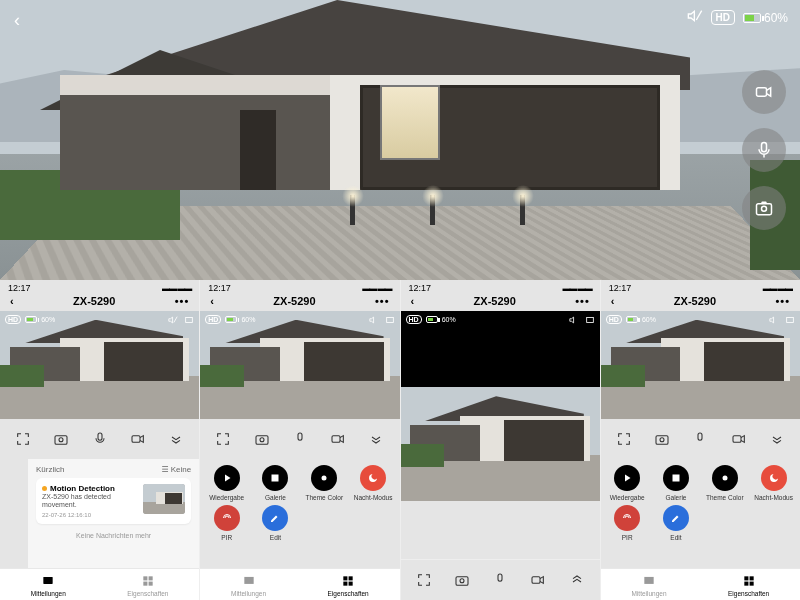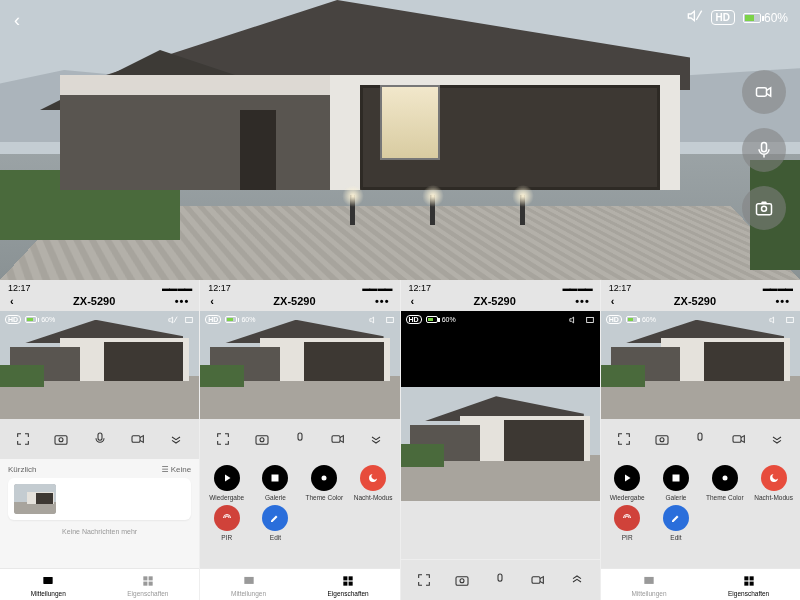--- a/index.html
+++ b/index.html
@@ -60,21 +60,21 @@
   .mini-wall{position:absolute;left:30%;bottom:35%;width:65%;height:40%;background:#e5e2dc;}
   .mini-dark{position:absolute;left:5%;bottom:35%;width:35%;height:32%;background:#595550;}
   .mini-gar{position:absolute;right:8%;bottom:35%;width:40%;height:36%;background:#3d3833;}
   .mini-roof{position:absolute;left:12%;bottom:70%;width:80%;height:22%;background:#474340;clip-path:polygon(0 100%,45% 0,100% 70%,100% 100%);}
   .mini-grass{position:absolute;left:0;bottom:30%;width:22%;height:20%;background:#4a6a3c;}
 
   .iconrow { display:flex; justify-content:space-around; align-items:center; padding:8px 4px; }
   .iconrow svg { width:16px; height:16px; stroke:#333; fill:none; stroke-width:1.6;}
   .ico-btn { display:flex; align-items:center; justify-content:center; width:24px; height:24px;}
 
-  .panel { flex:1; background:#f6f6f6; padding:6px 8px; font-size:8px; overflow:hidden;}
+  .panel { flex:1; background:#f6f6f6; padding:6px 8px; font-size:8px; overflow:hidden;margin-left:28px;}
   .panel-head { display:flex; justify-content:space-between; color:#666; margin-bottom:4px;}
   .card { background:#fff; border-radius:6px; padding:6px; display:flex; gap:6px; box-shadow:0 1px 2px rgba(0,0,0,.06);}
   .card .txt{flex:1;}
   .card .dot{width:5px;height:5px;border-radius:50%;background:#f5a623;display:inline-block;margin-right:3px;vertical-align:middle;}
   .card h5{font-size:8px;font-weight:600;}
   .card p{font-size:7px;color:#555;line-height:1.2;}
   .card .ts{font-size:6px;color:#999;margin-top:2px;}
   .card .th{width:42px;height:30px;background:#aaa;border-radius:3px;overflow:hidden;position:relative;}
   .nomore{text-align:center;color:#999;font-size:7px;margin-top:8px;}
 
@@ -225,20 +225,25 @@
             <path d="M6 9l6 4 6-4M6 14l6 4 6-4"></path>
           </svg>
         </span>
     </div>
     <div class="panel">
       <div class="panel-head">
           <span>Kürzlich</span>
           <span>☰ <span>Keine</span></span>
         </div>
       <div class="card">
+        <div class="txt">
+          <h5><span class="dot"></span><span>Motion Detection</span></h5>
+          <p>ZX-5290 has detected movement.</p>
+          <div class="ts">22-07-26 12:16:10</div>
+        </div>
         <div class="th">
             <div class="mini-house" style="position:absolute;inset:0;">
               <div class="mini-sky"></div>
               <div class="mini-pave"></div>
               <div class="mini-wall"></div>
               <div class="mini-gar"></div>
             </div>
           </div>
       </div>
       <div class="nomore">Keine Nachrichten mehr</div>

